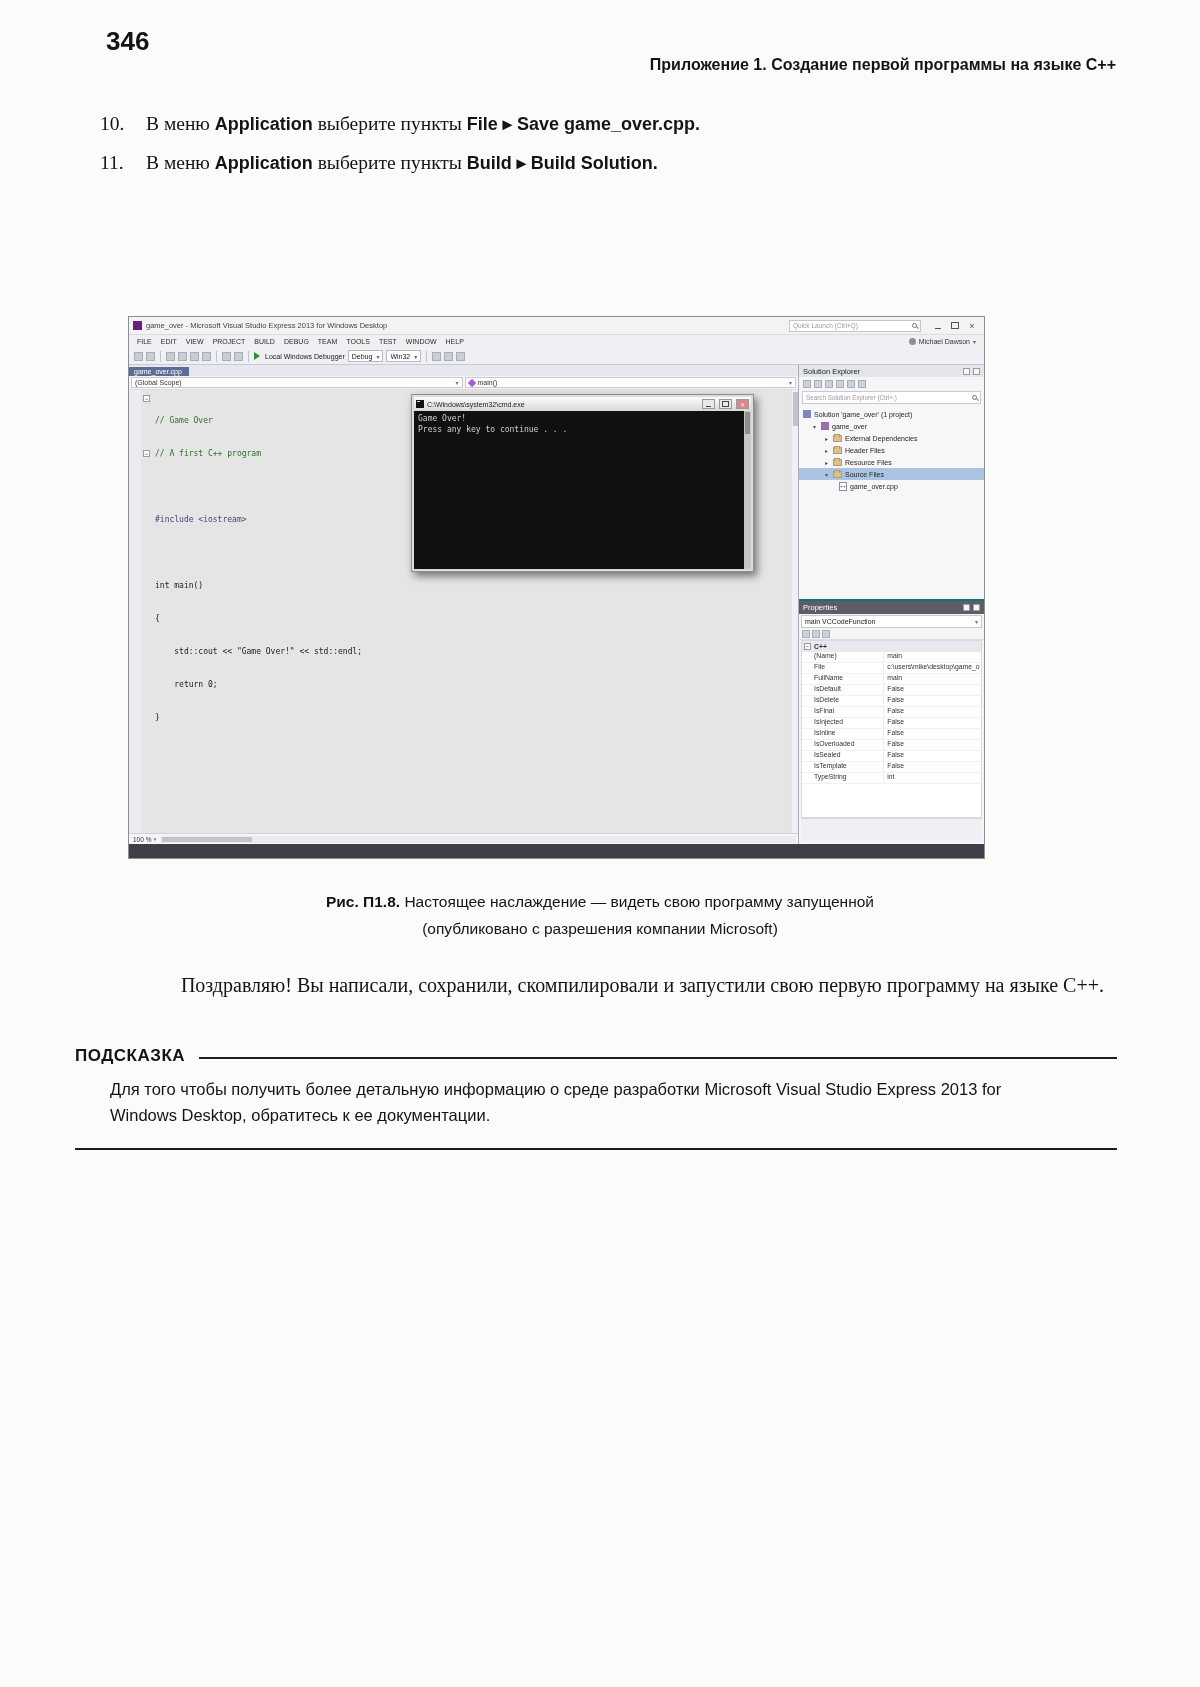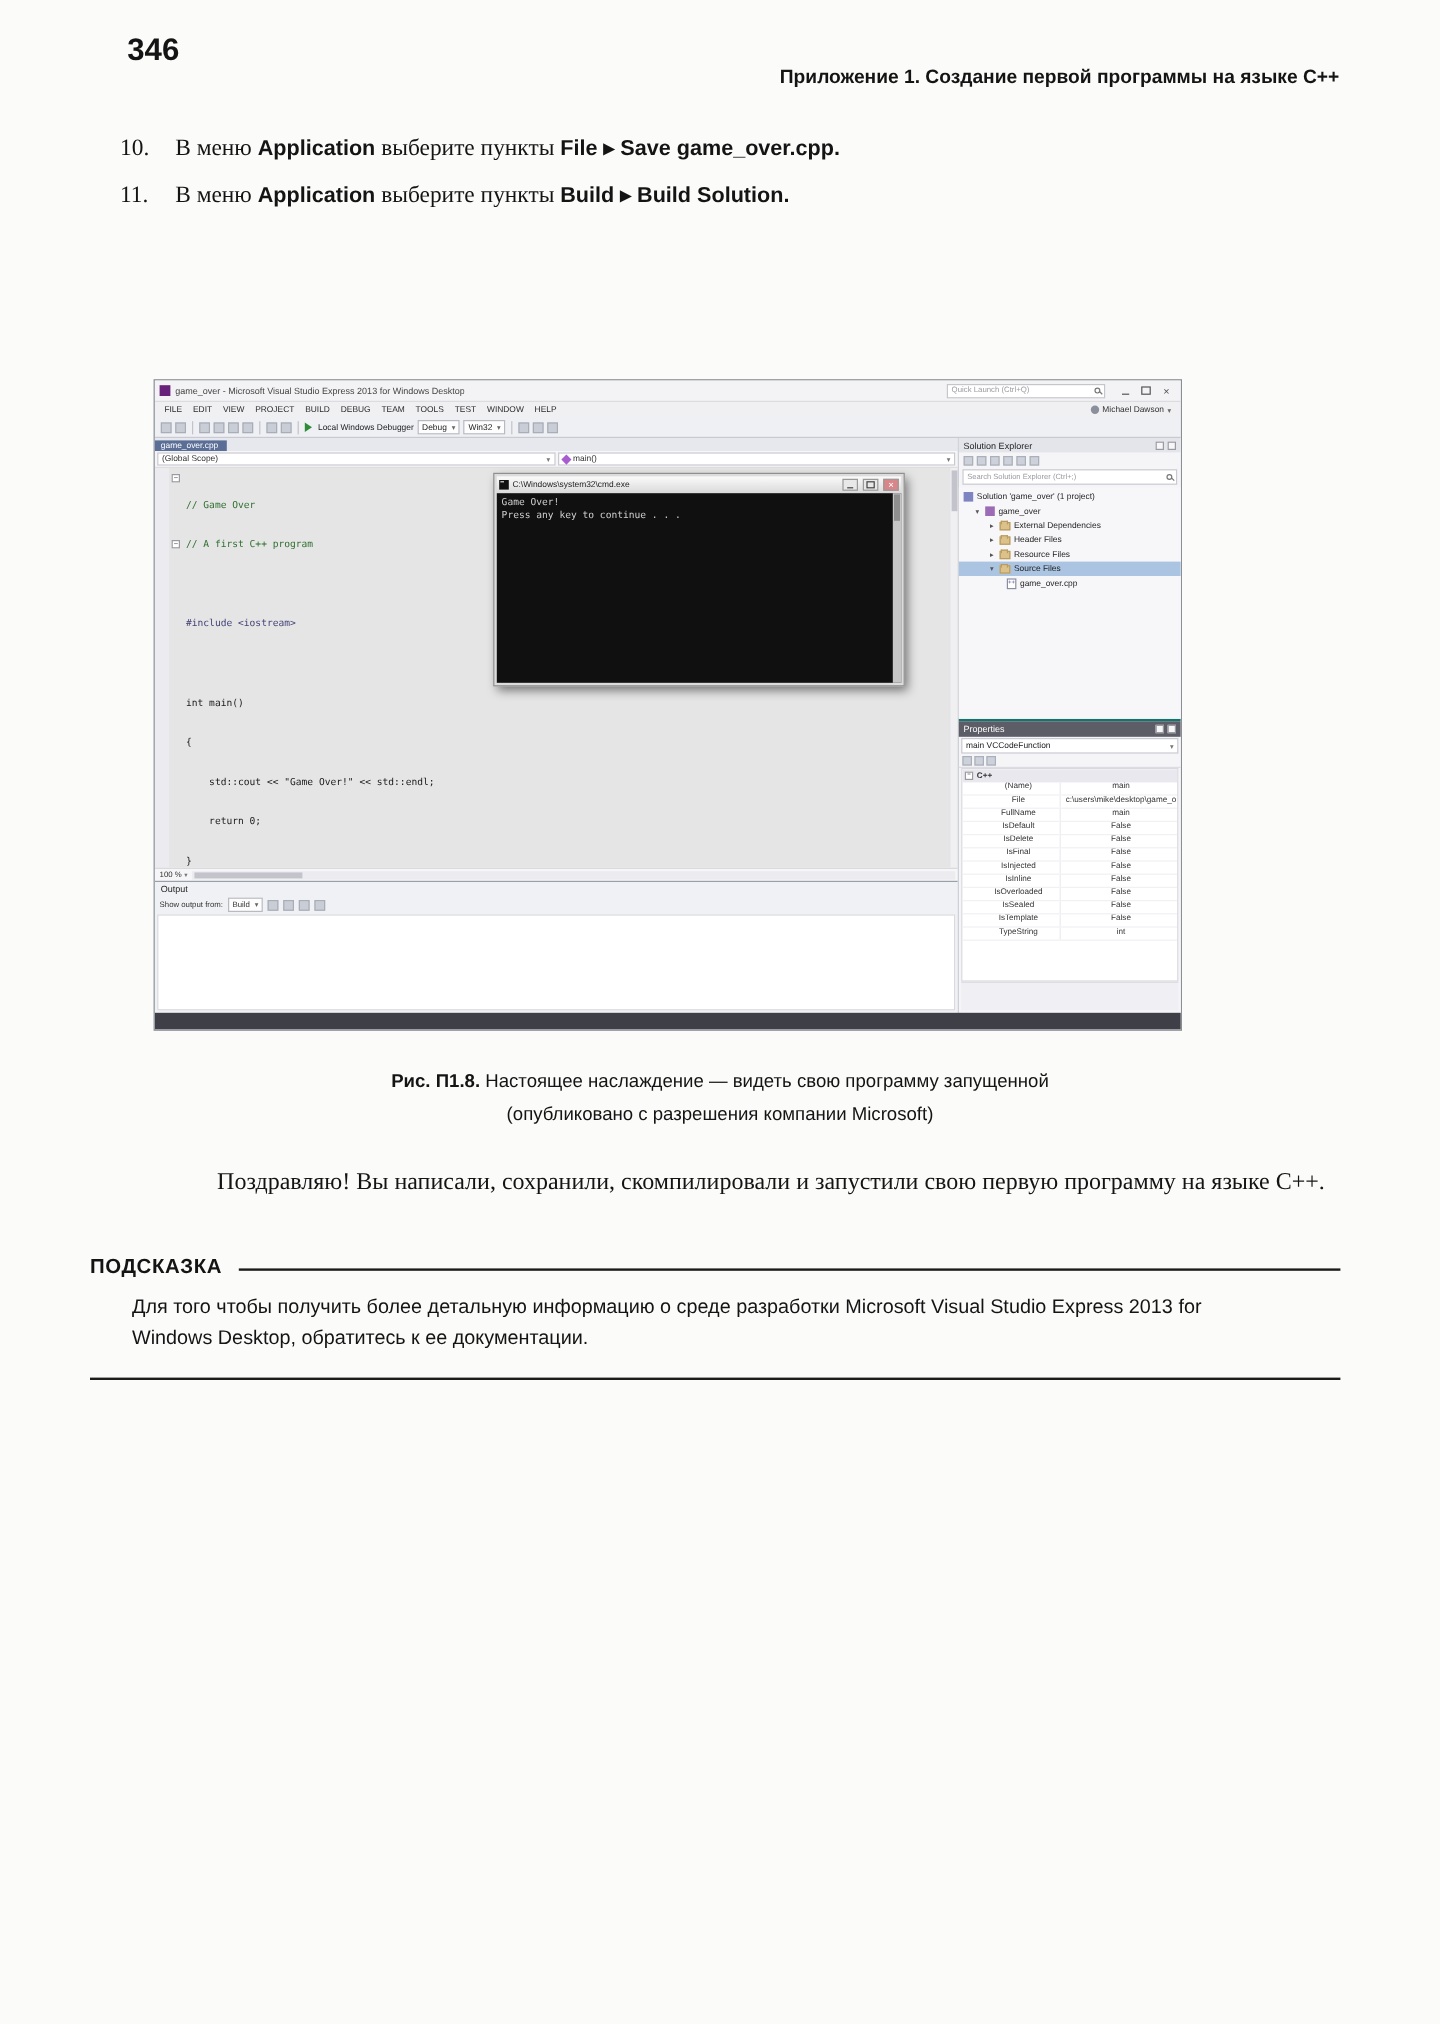--- a/index.html
+++ b/index.html
@@ -124,21 +124,21 @@
   .ar.col::after { content:"▸"; }
   .i-sol { width:8px; height:8px; background:#7d84c0; flex:none; }
   .i-proj { width:8px; height:8px; background:#9b6bb5; flex:none; }
   .i-folder { width:9px; height:7px; background:#dcc28a; border:1px solid #b99c5f; position:relative; flex:none; }
   .i-folder::before { content:""; position:absolute; top:-2px; left:0; width:4px; height:2px; background:#dcc28a; border:1px solid #b99c5f; border-bottom:none; }
   .i-cpp { width:8px; height:9px; background:#fff; border:1px solid #8a8fa0; font-size:5px; color:#5a5aa0;
            display:flex; align-items:center; justify-content:center; flex:none; }
   .i-cpp::after { content:"++"; }
   .ind1 { padding-left:12px; } .ind2 { padding-left:24px; } .ind3 { padding-left:40px; }
 
-  .props { flex:1; display:flex; flex-direction:column; background:#f5f5f8; min-height:0;text-align:center; }
+  .props { flex:1; display:flex; flex-direction:column; background:#f5f5f8; min-height:0; }
   .props-title { height:13px; background:#5d5d68; color:#fff; display:flex; align-items:center;
                  font-size:7.5px; padding:0 4px; gap:3px; }
   .props-title .sp { flex:1; }
   .props-obj { height:13px; margin:1px 2px; border:1px solid #c9c9d0; background:#fff;
                font-size:7px; display:flex; align-items:center; padding:0 3px; color:#222; }
   .props-obj::after { content:"▾"; font-size:6px; color:#777; margin-left:auto; }
   .props-toolbar { height:11px; display:flex; align-items:center; gap:2px; padding:0 3px; border-bottom:1px solid #dcdce2; }
   .props-grid { flex:1; background:#fff; border:1px solid #d9d9de; margin:0 2px; font-size:6.8px; overflow:hidden; }
   .cat-row { height:11px; background:#e8e8ee; display:flex; align-items:center; gap:3px; padding:0 2px;
              font-weight:bold; color:#333; }
@@ -283,34 +283,20 @@
           </div>
       </div>
       <div class="zoom-row">
         <span class="zoom">
             <span>100 %</span>
           </span>
         <span class="hscroll">
             <span class="thumb"></span>
           </span>
       </div>
-      <div class="out-panel">
-        <div class="out-title">Output</div>
-        <div class="out-bar">
-          <span>Show output from:</span>
-          <span class="dd">
-              <span>Build</span>
-            </span>
-          <span class="tico"></span>
-          <span class="tico"></span>
-          <span class="tico"></span>
-          <span class="tico"></span>
-        </div>
-        <div class="out-body"></div>
-      </div>
     </div>
 
     <div class="right-col">
 
       <div class="se">
         <div class="ptitle">
           <span>Solution Explorer</span>
           <span class="sp"></span>
           <span class="pt-ico"></span>
           <span class="pt-ico"></span>

